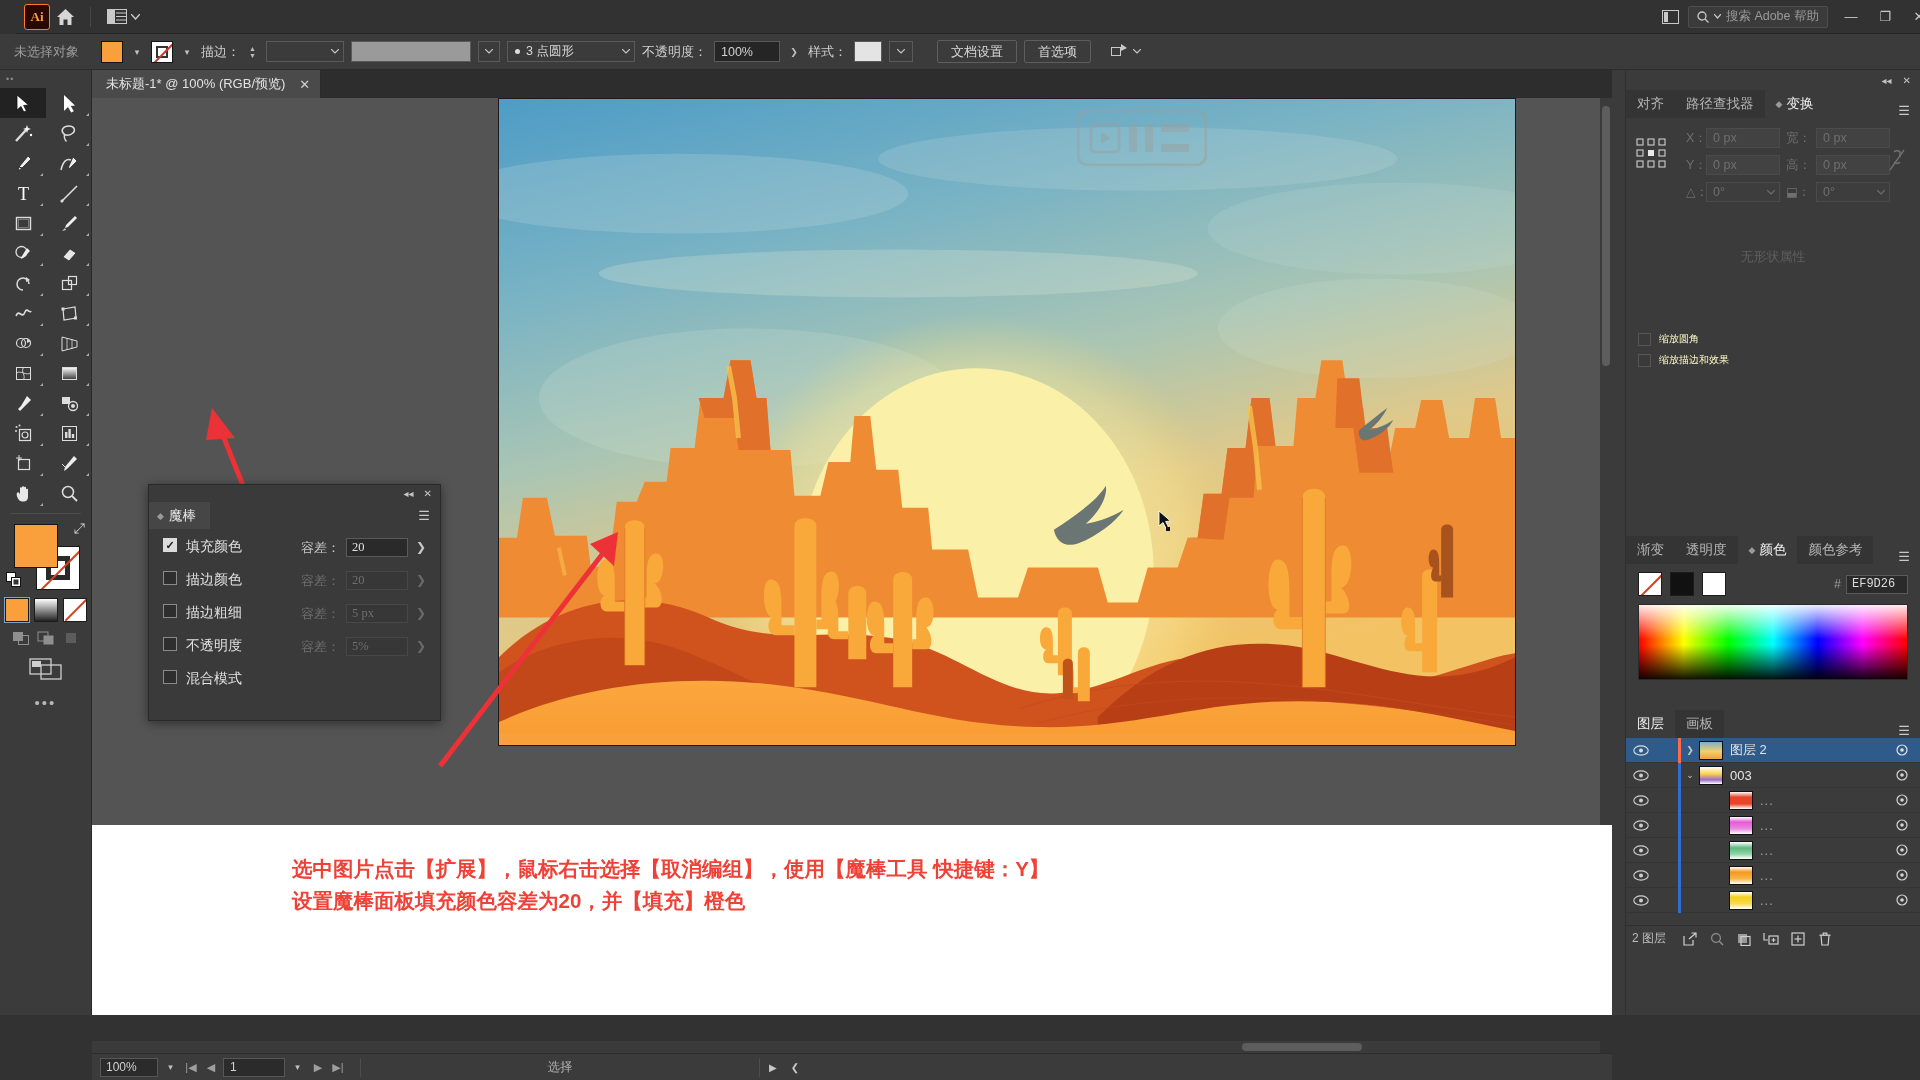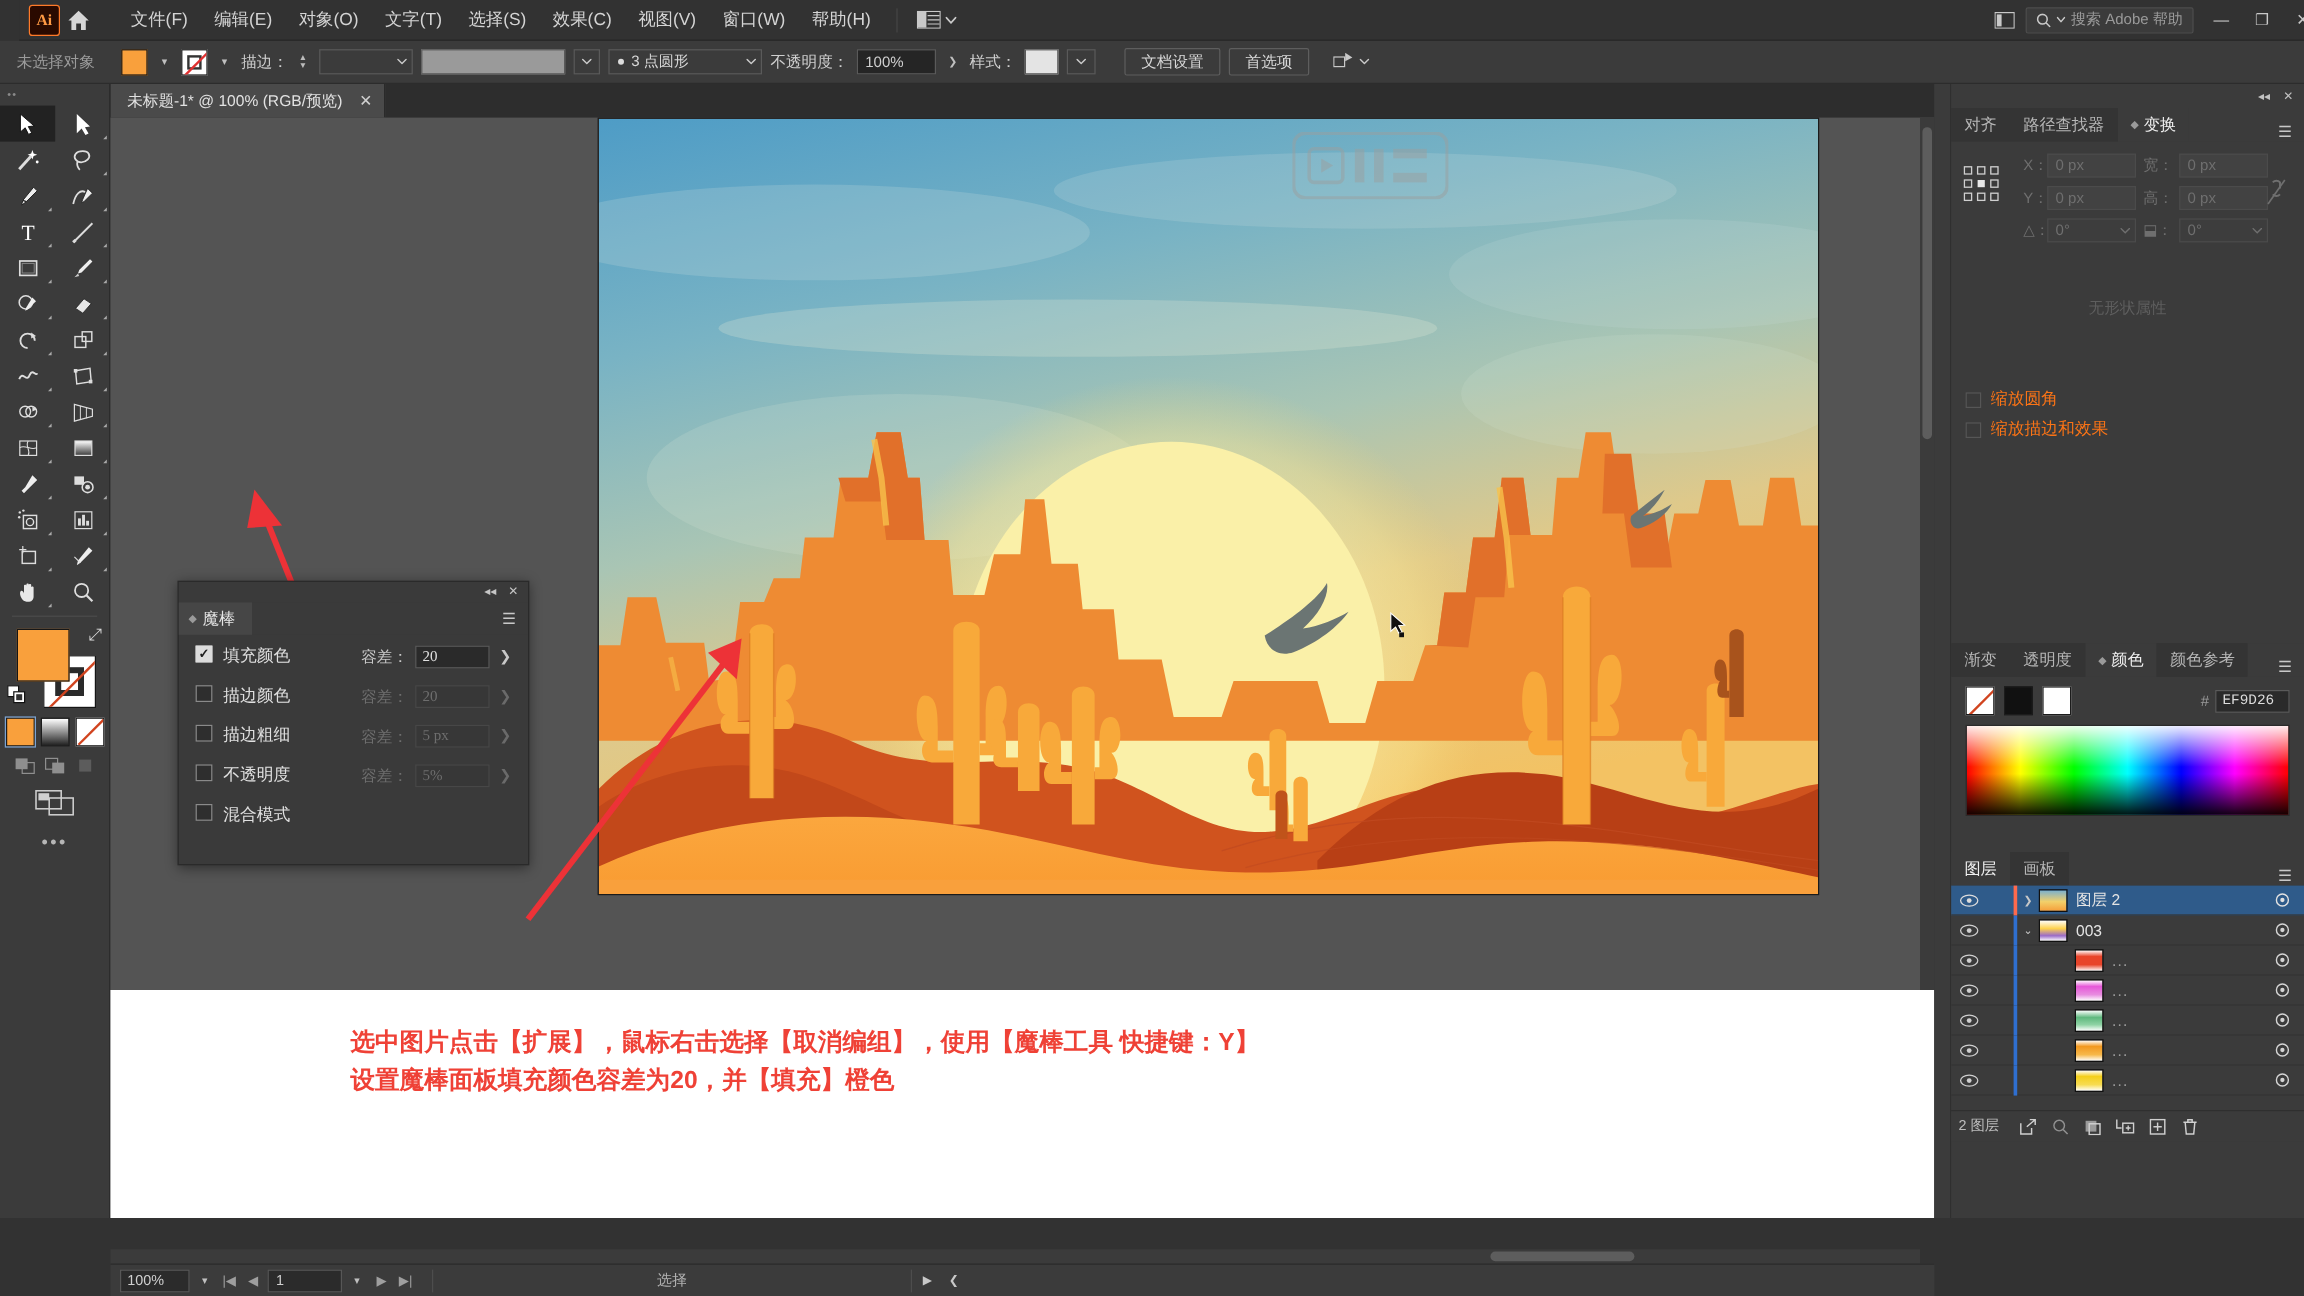--- a/index.html
+++ b/index.html
@@ -237,21 +237,21 @@
   }
   .tf-sel {
     width: 74px; height: 20px; background: #3d3d3d; border: 1px solid #4b4b4b;
     color: #6f6f6f; font-size: 12.5px; display: flex; align-items: center; padding-left: 6px; justify-content: space-between; padding-right: 4px;
   }
   .tf-link { position: absolute; right: 14px; top: 30px; color: #6f6f6f; font-size: 18px;}
   .tf-noprops { text-align: center; color: #5e5e5e; font-size: 13px; margin-top: 46px; }
   .tf-checks { position: absolute; left: 12px; bottom: 14px; }
   .tf-chkline { display: flex; align-items: center; gap: 8px; margin-bottom: 7px; }
   .tf-chkbox { width: 13px; height: 13px; border: 1px solid #565656; background: #3a3a3a; }
-  .tf-chklab { color: #f97316; font-size: 14px; }
+  .tf-chklab { color: #fef9c3; font-size: 10px; }
 
   
   .color-body { padding: 8px 12px 12px 12px; }
   .cp-top { display: flex; align-items: center; gap: 8px; margin-bottom: 8px; }
   .cp-sw-none { width: 24px; height: 24px; background: #fff; border: 1px solid #1c1c1c; position: relative; overflow:hidden;}
   .cp-sw-none .sl { position: absolute; left: -4px; top: 11px; width: 34px; height: 2px; background: #d1441f; transform: rotate(-45deg);}
   .cp-sw-blk { width: 24px; height: 24px; background: #111; border: 1px solid #1c1c1c; }
   .cp-sw-wht { width: 24px; height: 24px; background: #fff; border: 1px solid #1c1c1c; }
   .cp-hex { margin-left: auto; display: flex; align-items: center; gap: 5px; }
   .cp-hash { color: #9a9a9a; font-size: 12.5px; }
@@ -327,31 +327,20 @@
 <body>
 
 <div class="app">
 
   <div class="menubar">
     <div class="ai-logo">Ai</div>
     <div class="home-icon">
       <svg width="19" height="18" viewBox="0 0 19 18">
           <path d="M9.5 1 L18 9 L15.5 9 L15.5 17 L11.5 17 L11.5 11.5 L7.5 11.5 L7.5 17 L3.5 17 L3.5 9 L1 9 Z" fill="#d6d6d6"></path>
         </svg>
-    </div>
-    <div class="menu-items">
-      <div class="menu-item">文件(F)</div>
-      <div class="menu-item">编辑(E)</div>
-      <div class="menu-item">对象(O)</div>
-      <div class="menu-item">文字(T)</div>
-      <div class="menu-item">选择(S)</div>
-      <div class="menu-item">效果(C)</div>
-      <div class="menu-item">视图(V)</div>
-      <div class="menu-item">窗口(W)</div>
-      <div class="menu-item">帮助(H)</div>
     </div>
     <div class="menubar-sep"></div>
     <div class="arrange-btn">
       <svg width="20" height="15" viewBox="0 0 20 15">
           <rect x="0.5" y="0.5" width="19" height="14" fill="none" stroke="#c9c9c9"></rect>
           <rect x="1" y="1" width="7" height="13" fill="#c9c9c9"></rect>
           <line x1="9" y1="4" x2="19" y2="4" stroke="#c9c9c9"></line>
           <line x1="9" y1="7.5" x2="19" y2="7.5" stroke="#c9c9c9"></line>
           <line x1="9" y1="11" x2="19" y2="11" stroke="#c9c9c9"></line>
         </svg>

